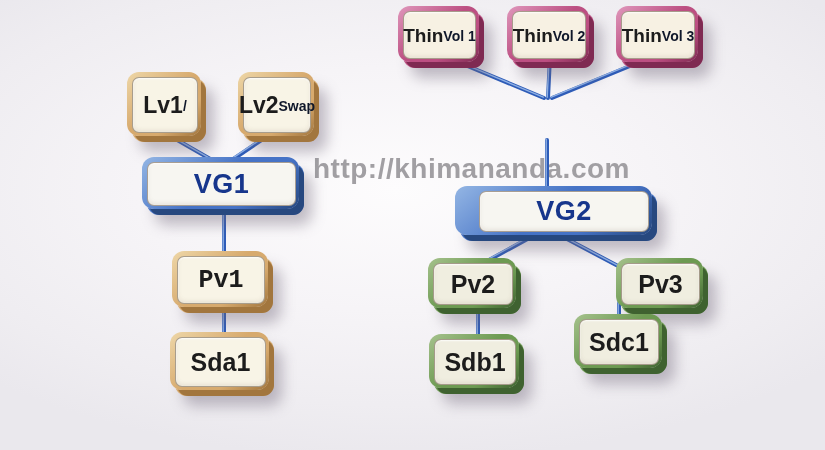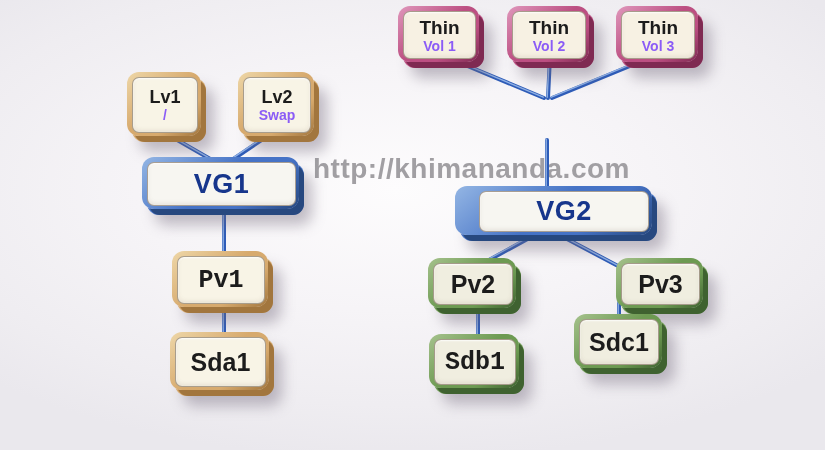--- a/index.html
+++ b/index.html
@@ -54,39 +54,39 @@
       13px 16px 14px rgba(105, 95, 115, 0.40);
   }
   .node-inner {
     width: 100%;
     height: 100%;
     border-radius: 7px;
     background: var(--inner);
     border: 1px solid rgba(70, 50, 30, 0.45);
     box-shadow: inset 0 1px 2px rgba(255,255,255,0.9), inset 0 -2px 4px rgba(120,100,80,0.12);
     display: flex;
-    flex-direction: column;
+    flex-direction: row;
     align-items: center;
     justify-content: center;
     line-height: 1;
   }
   .node-label {
     font-weight: bold;
     color: var(--text);
     white-space: nowrap;
   }
   .node-sublabel {
     font-weight: bold;
-    color: #8b5cf6;
+    color: #0f172a;
     white-space: nowrap;
     margin-top: 2px;
   }
   .variant-title .node-label    { font-size: 27px; letter-spacing: 0.5px; }
   .variant-plain .node-label    { font-size: 25px; }
-  .variant-stacked-lg .node-label    { font-size: 18px; }
+  .variant-stacked-lg .node-label    { font-size: 23px; }
   .variant-stacked-lg .node-sublabel { font-size: 14px; }
   .variant-stacked-sm .node-label    { font-size: 19px; }
   .variant-stacked-sm .node-sublabel { font-size: 14px; }
 </style>
 </head>
 <body>
 
 <div id="canvas">
   <div id="watermark">http://khimananda.com</div>
   <svg id="edges" width="825" height="450" viewBox="0 0 825 450">
@@ -193,21 +193,21 @@
       <div class="node variant-plain" style="left: 428px; top: 258px; width: 78px; height: 40px; --face: #6d9a52; --light: #a6c28d; --dark: #3f6230; --inner: #f0eee0; --text: #1c1c1c;">
         <div class="node-inner">
           <div class="node-label">Pv2</div>
         </div>
       </div>
       <div class="node variant-plain" style="left: 574px; top: 258px; width: 77px; height: 40px; margin-left: 42px; --face: #6d9a52; --light: #a6c28d; --dark: #3f6230; --inner: #f0eee0; --text: #1c1c1c;">
         <div class="node-inner">
           <div class="node-label">Pv3</div>
         </div>
       </div>
-      <div class="node variant-plain" style="left: 429px; top: 334px; width: 80px; height: 44px; font-family: Liberation Mono, monospace; --face: #6d9a52; --light: #a6c28d; --dark: #3f6230; --inner: #f0eee0; --text: #1c1c1c;">
+      <div class="node variant-plain" style="left: 429px; top: 334px; width: 80px; height: 44px; --face: #6d9a52; --light: #a6c28d; --dark: #3f6230; --inner: #f0eee0; --text: #1c1c1c;">
         <div class="node-inner">
           <div class="node-label">Sdb1</div>
         </div>
       </div>
       <div class="node variant-plain" style="left: 574px; top: 314px; width: 78px; height: 44px; --face: #6d9a52; --light: #a6c28d; --dark: #3f6230; --inner: #f0eee0; --text: #1c1c1c;">
         <div class="node-inner">
           <div class="node-label">Sdc1</div>
         </div>
       </div>
     </div>

